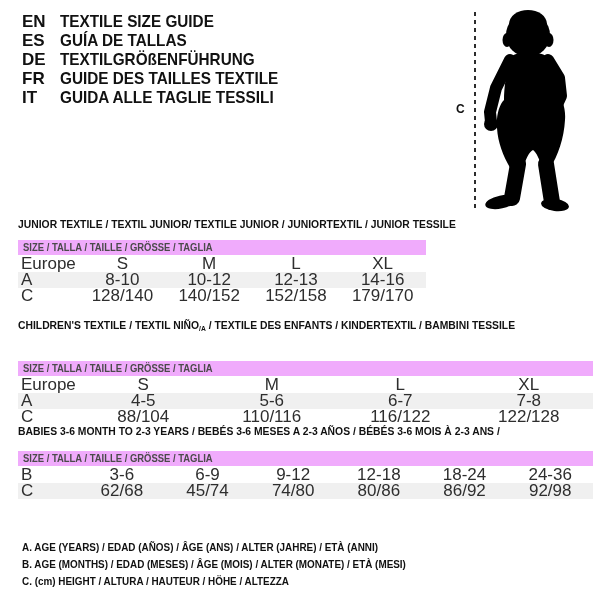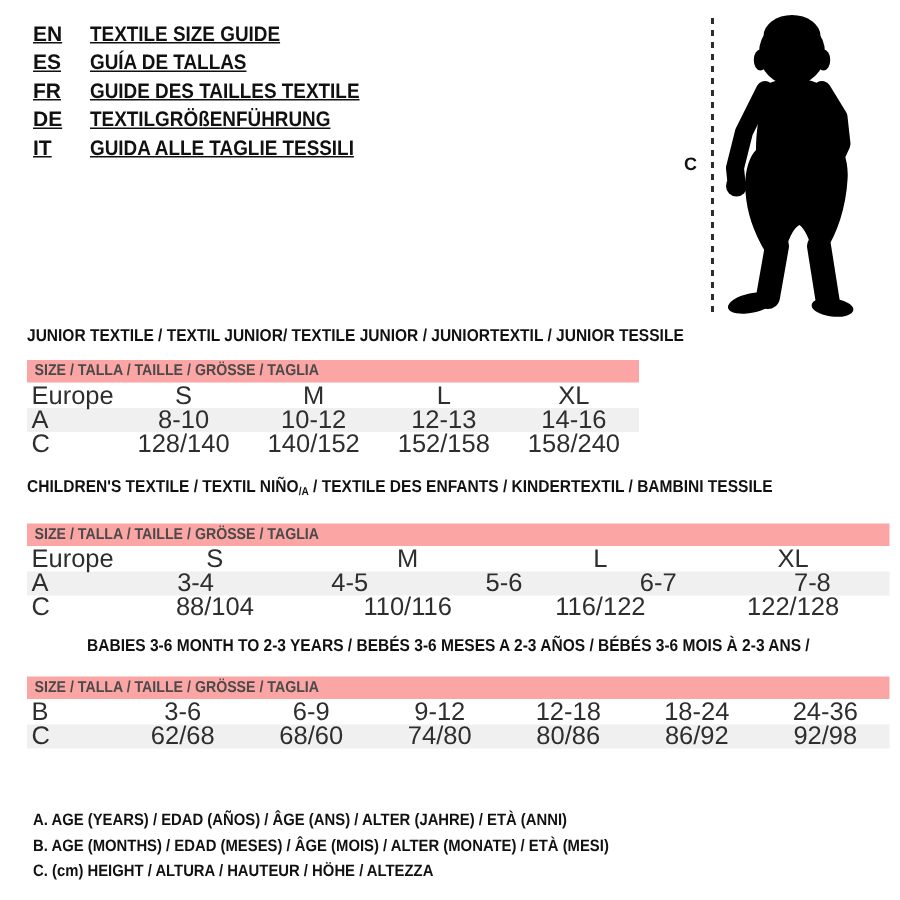--- a/index.html
+++ b/index.html
@@ -5,43 +5,43 @@
   html,body{margin:0;padding:0;}
   body{
     width:600px;height:600px;position:relative;background:#ffffff;
     font-family:"Liberation Sans","DejaVu Sans",sans-serif;
     overflow:hidden;
   }
   .condensed{display:inline-block;transform:scaleX(0.9);transform-origin:0 50%;white-space:nowrap;}
 
   
   #legend{position:absolute;left:22px;top:12px;}
-  .legend-row{display:flex;height:19px;align-items:center;font-weight:700;font-size:14px;color:#111;text-decoration:underline;}
+  .legend-row{display:flex;height:19px;align-items:center;font-weight:700;font-size:17px;color:#111;}
   .legend-code{width:38px;}
 
   
   #measure-line{
     position:absolute;left:474px;top:12px;width:2px;height:197px;
     background:repeating-linear-gradient(180deg,#2c2c2c 0 4px,transparent 4px 8px);
   }
   #height-label{position:absolute;left:456px;top:102px;font-weight:700;font-size:12px;color:#111;}
   #silhouette{position:absolute;left:482px;top:8px;}
 
   
   .section{position:absolute;left:18px;}
   .section-0{top:217px;width:408px;}
   .section-1{top:318px;width:575px;}
   .section-2{top:424px;width:575px;}
   .section-heading{font-size:11.5px;font-weight:700;color:#111;}
   .heading-line{height:15px;line-height:15px;}
   .section-0 .section-heading{margin-bottom:8px;}
-  .section-1 .section-heading{margin-bottom:16px;}
-  .section-2 .section-heading{margin-bottom:12px;text-align:right;}
+  .section-1 .section-heading{margin-bottom:28px;}
+  .section-2 .section-heading{margin-bottom:12px;}
   .subsc{font-size:7.5px;vertical-align:-2px;}
-  .size-bar{height:15px;line-height:15px;background:#fca5a5;padding-left:5px;
+  .size-bar{height:15px;line-height:15px;background:#f0abfc;padding-left:5px;
     font-size:10.5px;font-weight:700;color:#4a4a4a;margin-bottom:1px;}
   .trow{display:flex;height:16px;line-height:16px;font-size:17px;color:#2e2e2e;}
   .trow.shaded{background:#f0f0f0;}
   .tlabel{width:58px;padding-left:3px;text-align:left;}
   .tcell{flex:1;text-align:center;}
 
   
   #footnotes{position:absolute;left:22px;top:539px;}
   .footnote{height:17px;line-height:17px;font-size:11px;font-weight:700;color:#111;}
 </style>
@@ -51,26 +51,26 @@
 <div id="legend">
   <div class="legend-row">
     <span class="legend-code">EN</span>
     <span class="legend-label condensed">TEXTILE SIZE GUIDE</span>
   </div>
   <div class="legend-row">
     <span class="legend-code">ES</span>
     <span class="legend-label condensed">GUÍA DE TALLAS</span>
   </div>
   <div class="legend-row">
+    <span class="legend-code">DE</span>
+    <span class="legend-label condensed">TEXTILGRÖßENFÜHRUNG</span>
+  </div>
+  <div class="legend-row">
     <span class="legend-code">FR</span>
     <span class="legend-label condensed">GUIDE DES TAILLES TEXTILE</span>
-  </div>
-  <div class="legend-row">
-    <span class="legend-code">DE</span>
-    <span class="legend-label condensed">TEXTILGRÖßENFÜHRUNG</span>
   </div>
   <div class="legend-row">
     <span class="legend-code">IT</span>
     <span class="legend-label condensed">GUIDA ALLE TAGLIE TESSILI</span>
   </div>
 </div>
 
 <div id="measure-line"></div>
 <div id="height-label">C</div>
 <svg id="silhouette" width="100" height="204" viewBox="0 0 100 204" xmlns="http://www.w3.org/2000/svg">
@@ -126,40 +126,39 @@
           <div class="tcell">8-10</div>
           <div class="tcell">10-12</div>
           <div class="tcell">12-13</div>
           <div class="tcell">14-16</div>
         </div>
         <div class="trow">
           <div class="tlabel">C</div>
           <div class="tcell">128/140</div>
           <div class="tcell">140/152</div>
           <div class="tcell">152/158</div>
-          <div class="tcell">158/240</div>
+          <div class="tcell">179/170</div>
         </div>
       </div>
     </div>
     <div class="section section-1">
       <div class="section-heading">
         <div class="heading-line"><span class="condensed"><span>CHILDREN'S TEXTILE / TEXTIL NIÑO</span><span class="subsc">/A</span><span> / TEXTILE DES ENFANTS / KINDERTEXTIL / BAMBINI TESSILE</span></span></div>
       </div>
       <div class="size-bar"><span class="condensed">SIZE / TALLA / TAILLE / GRÖSSE / TAGLIA</span></div>
       <div class="ttable">
         <div class="trow">
           <div class="tlabel">Europe</div>
           <div class="tcell">S</div>
           <div class="tcell">M</div>
           <div class="tcell">L</div>
           <div class="tcell">XL</div>
         </div>
         <div class="trow shaded">
           <div class="tlabel">A</div>
-          <div class="tcell">3-4</div>
           <div class="tcell">4-5</div>
           <div class="tcell">5-6</div>
           <div class="tcell">6-7</div>
           <div class="tcell">7-8</div>
         </div>
         <div class="trow">
           <div class="tlabel">C</div>
           <div class="tcell">88/104</div>
           <div class="tcell">110/116</div>
           <div class="tcell">116/122</div>
@@ -178,21 +177,21 @@
           <div class="tcell">3-6</div>
           <div class="tcell">6-9</div>
           <div class="tcell">9-12</div>
           <div class="tcell">12-18</div>
           <div class="tcell">18-24</div>
           <div class="tcell">24-36</div>
         </div>
         <div class="trow shaded">
           <div class="tlabel">C</div>
           <div class="tcell">62/68</div>
-          <div class="tcell">68/60</div>
+          <div class="tcell">45/74</div>
           <div class="tcell">74/80</div>
           <div class="tcell">80/86</div>
           <div class="tcell">86/92</div>
           <div class="tcell">92/98</div>
         </div>
       </div>
     </div>
   </div>
 
 <div id="footnotes">

